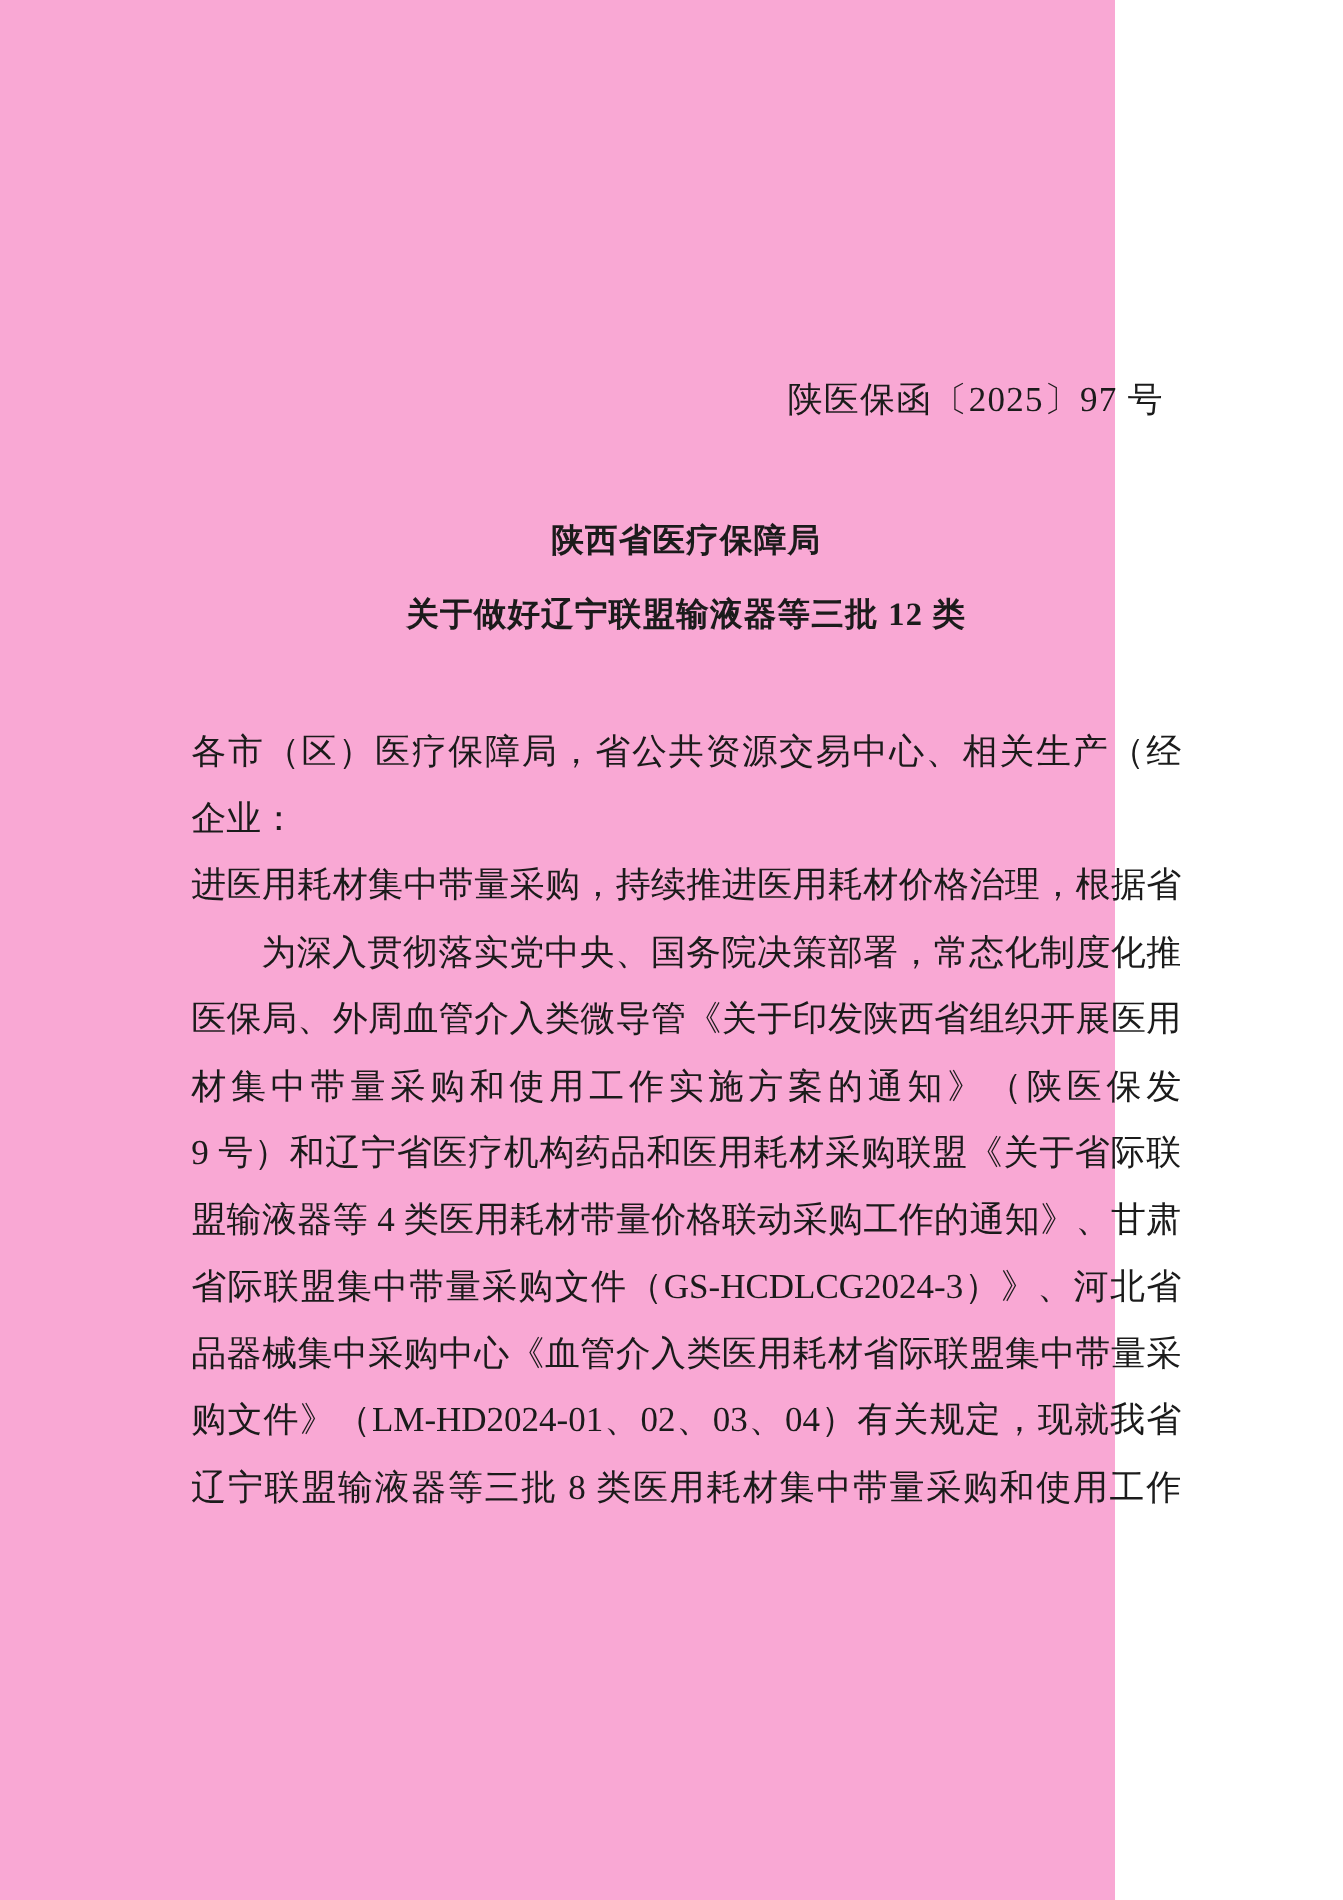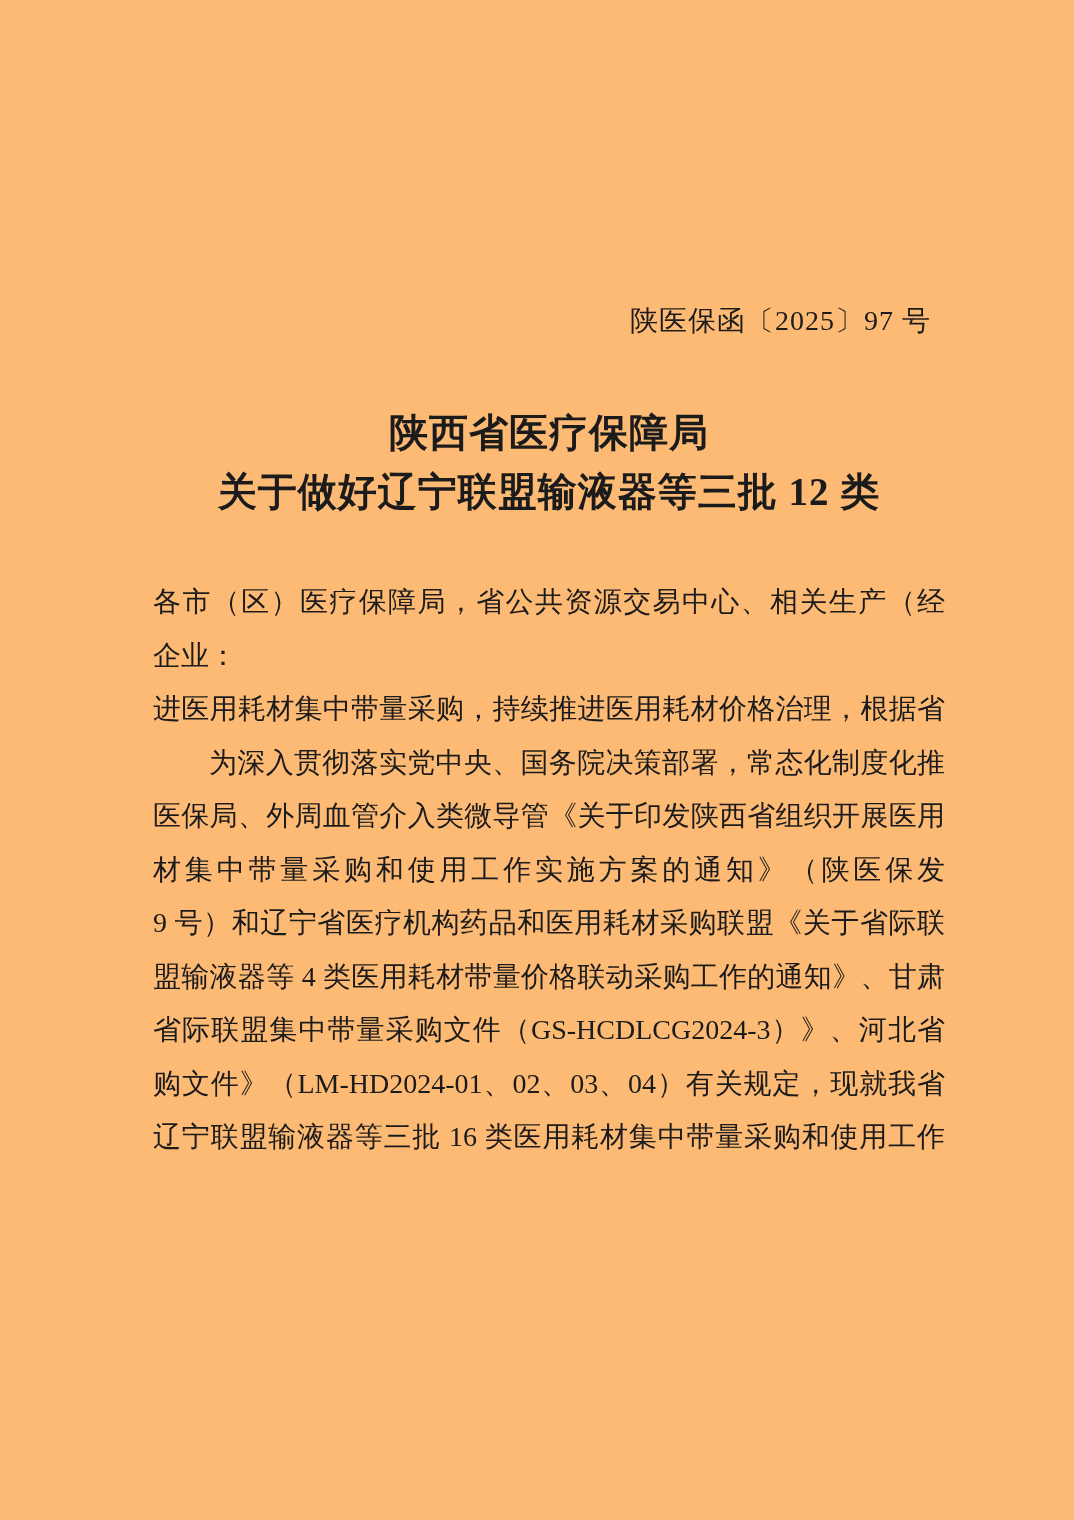--- a/index.html
+++ b/index.html
@@ -8,44 +8,44 @@
     background: #ffffff;
   }
   body {
     width: 1074px;
     height: 1520px;
     overflow: hidden;
     font-family: "Liberation Serif", "DejaVu Serif", serif;
     color: #1b1b1b;
   }
   .page {
-    width: 1074px;
+    width: 892px;
     height: 1520px;
-    background: #fdba74;
+    background: #f9a8d4;
     position: relative;
   }
   .content {
     margin-left: 153px;
     width: 792px;
   }
   .doc-number {
     padding-top: 300px;
     font-size: 28px;
     line-height: 42px;
     text-align: right;
     padding-right: 14px;
     letter-spacing: 1px;
     white-space: nowrap;
   }
   .title-block {
     margin-top: 61px;
     text-align: center;
   }
   .title-line {
-    font-size: 39px;
+    font-size: 26px;
     font-weight: bold;
     line-height: 59px;
     letter-spacing: 1px;
     white-space: nowrap;
     text-align: center;
   }
   .body-block {
     margin-top: 54px;
     font-size: 28px;
   }
@@ -81,18 +81,19 @@
       <div class="line">各市（区）医疗保障局，省公共资源交易中心、相关生产（经营）</div>
       <div class="line no-stretch">企业：</div>
 
       <div class="line">进医用耗材集中带量采购，持续推进医用耗材价格治理，根据省</div>
       <div class="line indent">为深入贯彻落实党中央、国务院决策部署，常态化制度化推</div>
       <div class="line">医保局、外周血管介入类微导管《关于印发陕西省组织开展医用耗</div>
       <div class="line">材集中带量采购和使用工作实施方案的通知》（陕医保发〔2022〕</div>
       <div class="line">9 号）和辽宁省医疗机构药品和医用耗材采购联盟《关于省际联</div>
       <div class="line">盟输液器等 4 类医用耗材带量价格联动采购工作的通知》、甘肃省</div>
       <div class="line">省际联盟集中带量采购文件（GS-HCDLCG2024-3）》、河北省医用药</div>
+      <div class="line">品器械集中采购中心《血管介入类医用耗材省际联盟集中带量采</div>
       <div class="line">购文件》（LM-HD2024-01、02、03、04）有关规定，现就我省做好</div>
-      <div class="line">辽宁联盟输液器等三批 16 类医用耗材集中带量采购和使用工作</div>
+      <div class="line">辽宁联盟输液器等三批 8 类医用耗材集中带量采购和使用工作</div>
     </div>
 
   </div>
 </div>
 
 </body></html>

